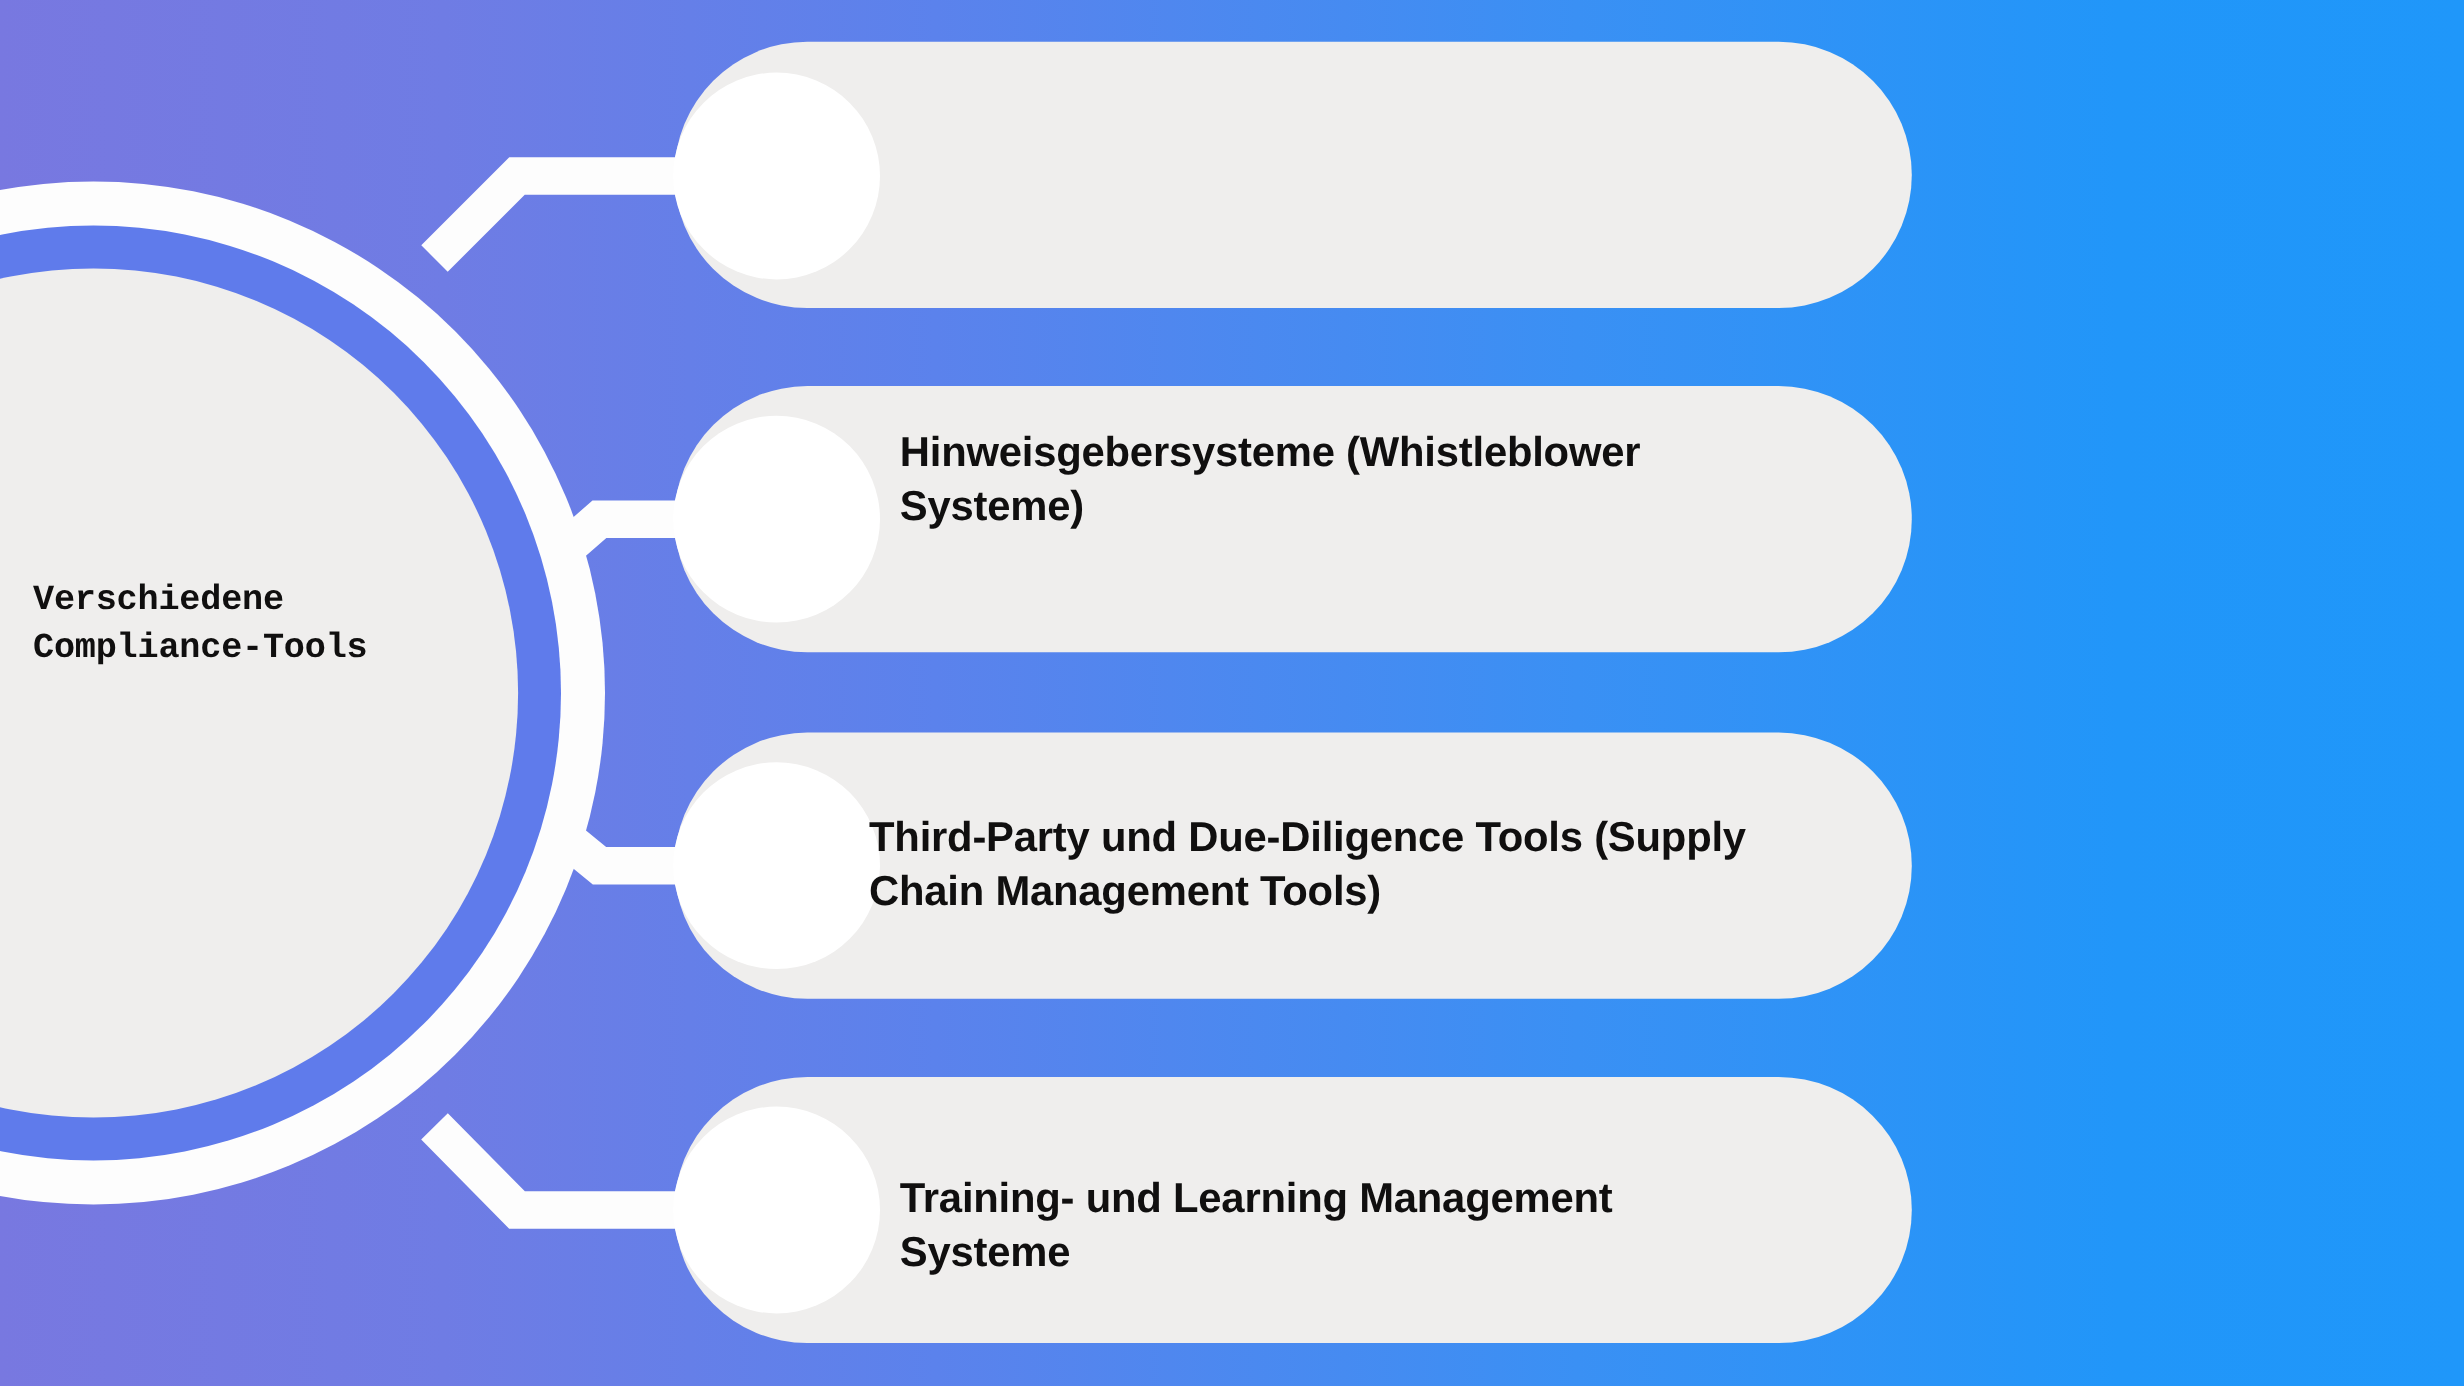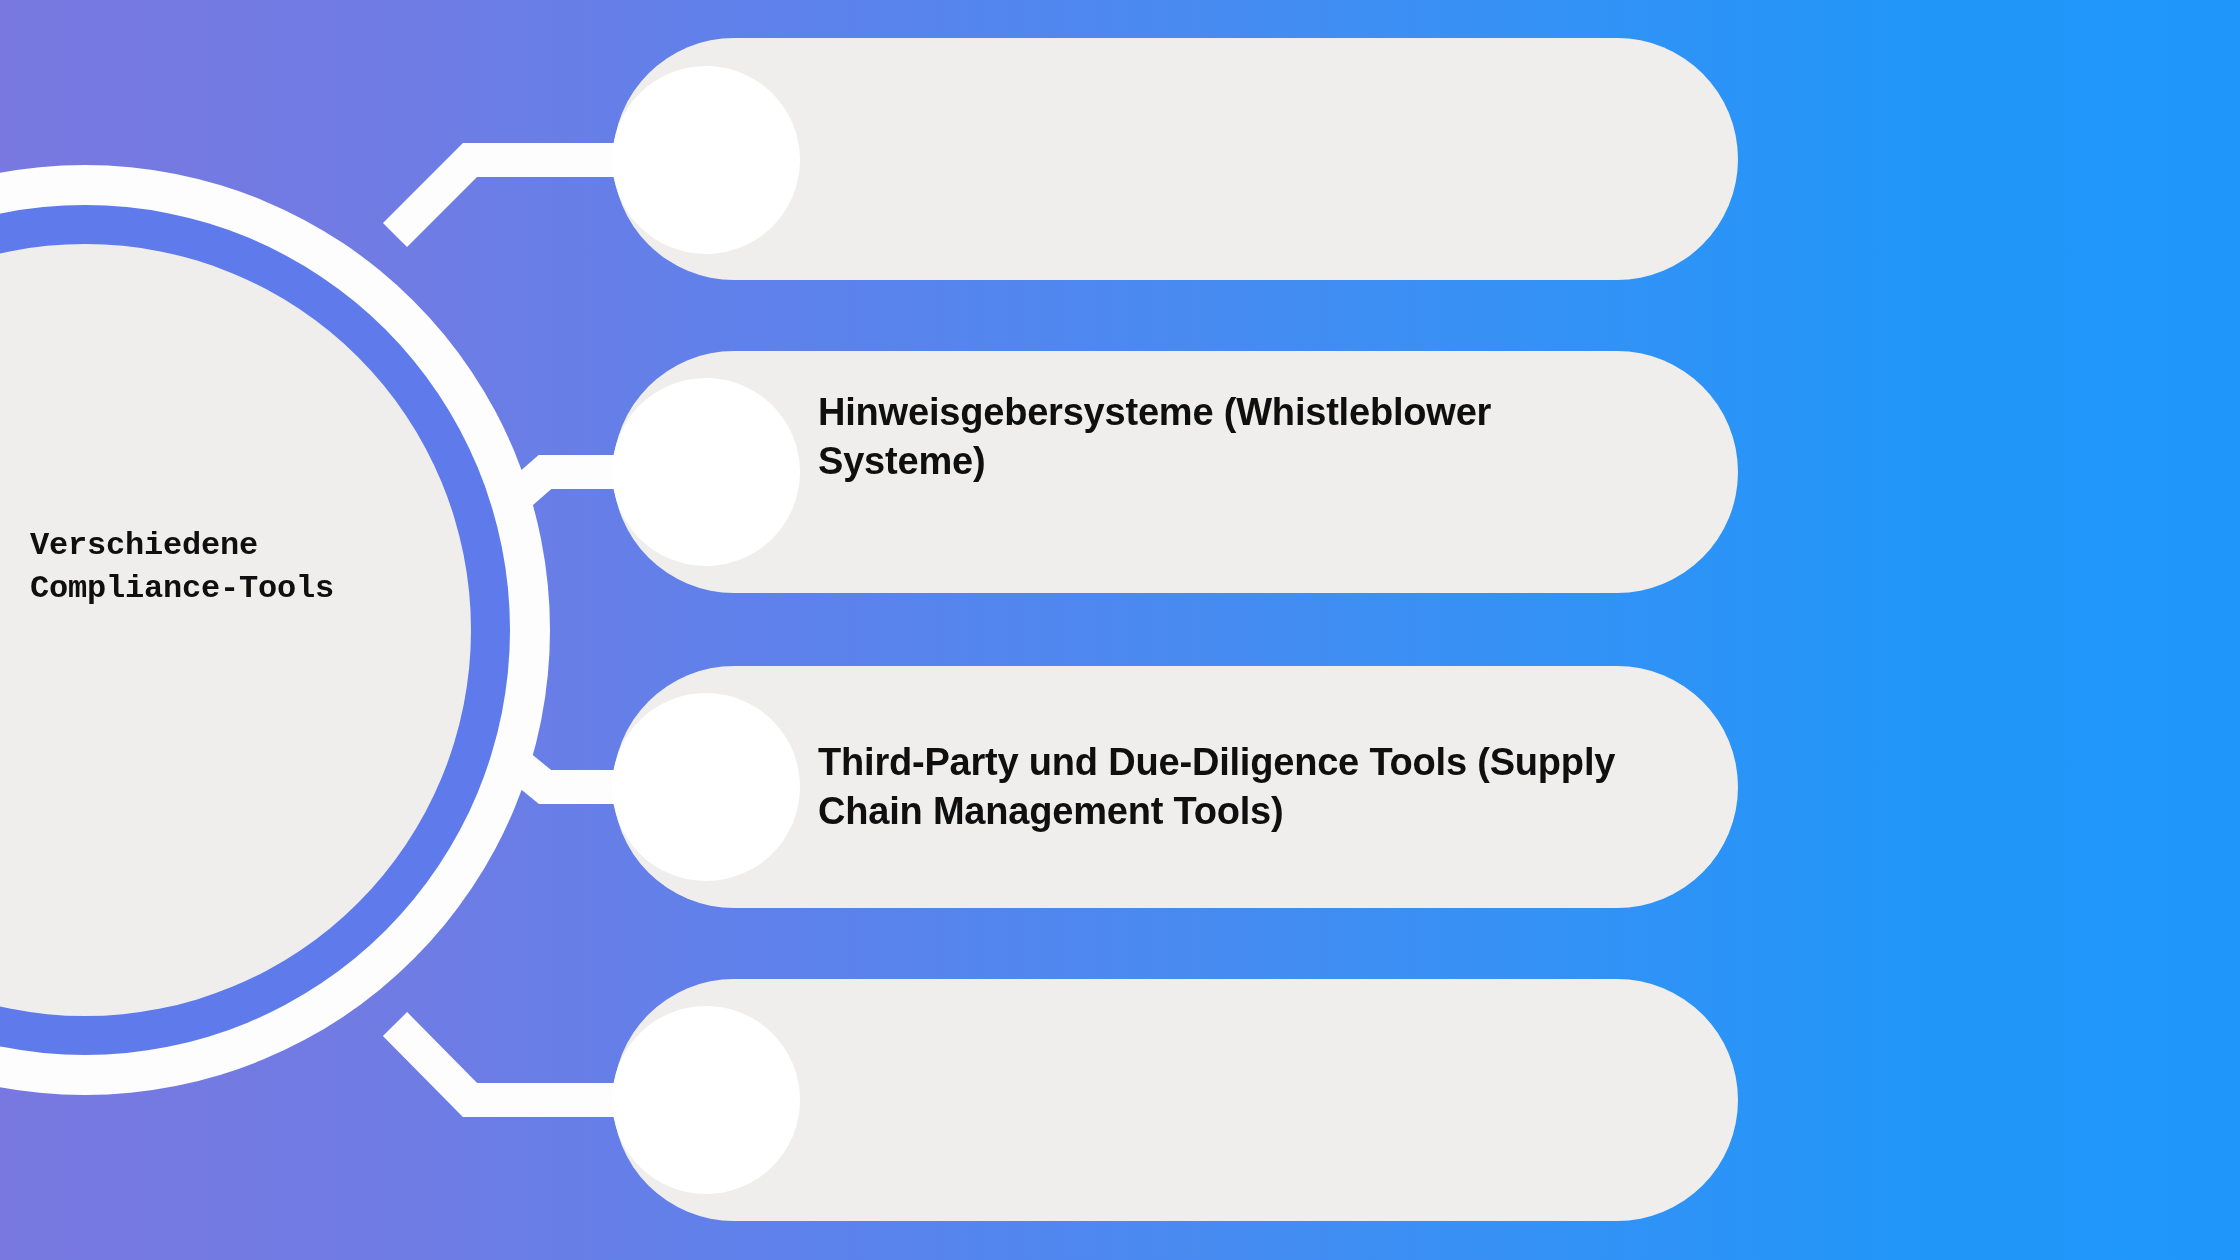--- a/index.html
+++ b/index.html
@@ -76,16 +76,17 @@
       <circle cx="706" cy="787" r="94" fill="#FFFFFF"></circle>
       <circle cx="706" cy="1100" r="94" fill="#FFFFFF"></circle>
     </g>
   </svg>
 
   <div id="hub-label" class="node-label">Verschiedene Compliance-Tools</div>
 
 
   <div class="node-label pill-label" style="left:818px; top:388px; width:800px;">Hinweisgebersysteme (Whistleblower Systeme)</div>
 
-  <div class="node-label pill-label" style="left:818px; top:738px; width:800px;">Third-Party und Due-Diligence Tools (Supply Chain Management Tools)</div>
+  <div class="node-label pill-label" style="left:790px; top:738px; width:800px;">Third-Party und Due-Diligence Tools (Supply Chain Management Tools)</div>
 
+  <div class="node-label pill-label" style="left:818px; top:1066px; width:800px;">Training- und Learning Management Systeme</div>
 
 </div>
 
 </body></html>

